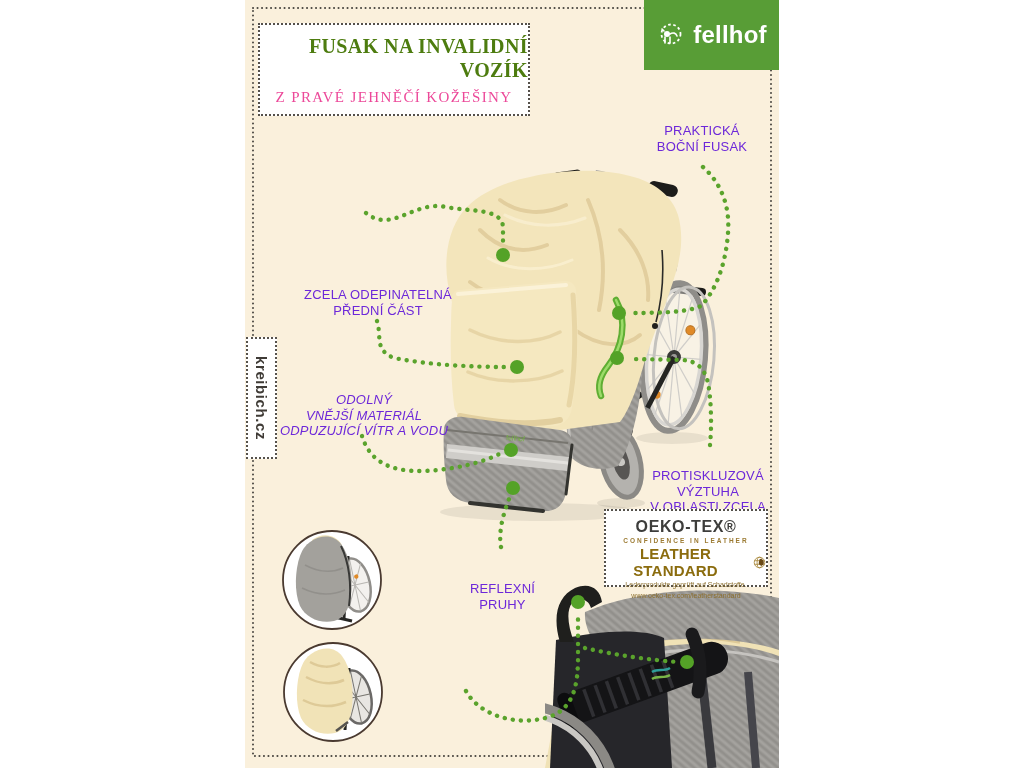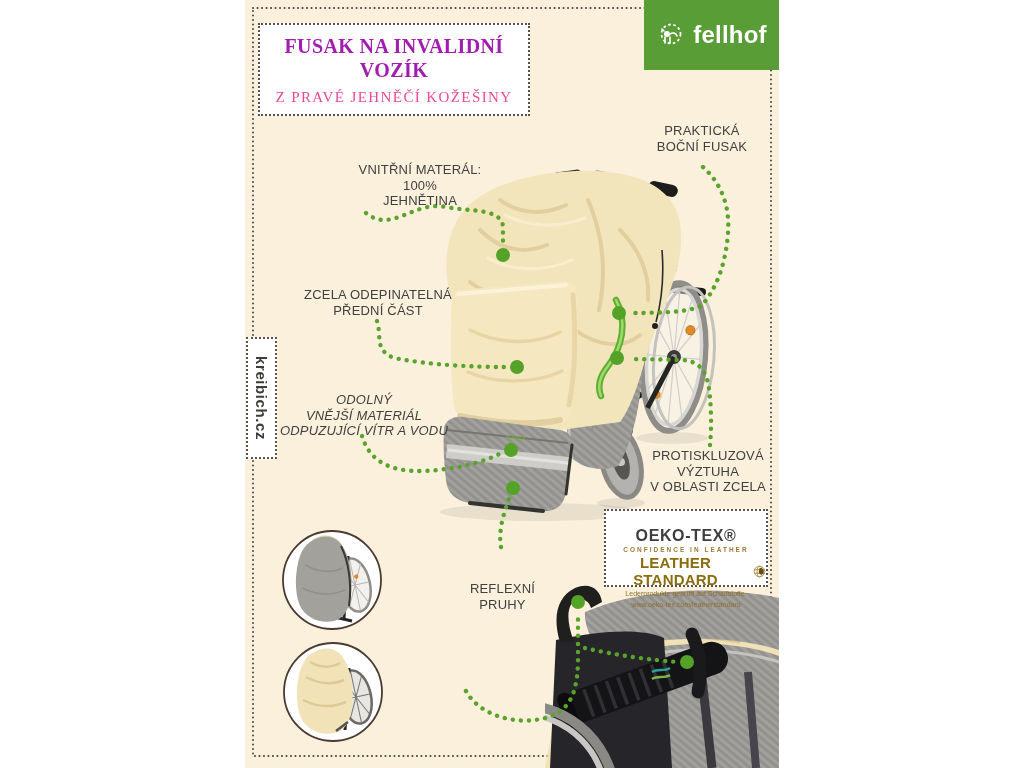--- a/index.html
+++ b/index.html
@@ -5,45 +5,45 @@
   html,body{margin:0;padding:0;background:#ffffff;}
   .page{position:relative;width:1024px;height:768px;background:#ffffff;overflow:hidden;
         font-family:"Liberation Sans",sans-serif;}
   .poster{position:absolute;left:245px;top:0;width:534px;height:768px;background:#faf0dc;}
   svg.art{position:absolute;left:0;top:0;z-index:1;}
   .ov{position:absolute;z-index:2;}
 
   .title-box{left:258px;top:23px;width:272px;height:93px;background:#ffffff;
              border:2px dotted #55504a;box-sizing:border-box;display:flex;flex-direction:column;
              align-items:center;justify-content:center;text-align:center;}
-  .title{font-family:"Liberation Serif",serif;font-weight:bold;font-size:20px;color:#a21caf;
-         letter-spacing:.4px;line-height:24px;}
+  .title{font-family:"Liberation Serif",serif;font-weight:bold;font-size:20px;color:#4d7c0f;
+         letter-spacing:.4px;line-height:24px;text-align:right;}
   .subtitle{font-family:"Liberation Serif",serif;font-size:15px;color:#ec4899;
             letter-spacing:1.4px;margin-top:7px;}
 
   .badge{left:644px;top:0;width:135px;height:70px;background:#589d36;display:flex;
          align-items:center;justify-content:center;gap:7px;}
   .badge-text{color:#ffffff;font-weight:bold;font-size:24px;letter-spacing:.2px;}
 
   .kreibich{left:246px;top:337px;width:31px;height:122px;background:#ffffff;
             border:2px dotted #56524c;box-sizing:border-box;display:flex;align-items:center;
             justify-content:center;writing-mode:vertical-rl;font-weight:bold;font-size:15px;
             color:#3f3b36;letter-spacing:.6px;}
 
-  .lbl{color:#404040;font-size:13px;line-height:15.5px;text-align:center;letter-spacing:.2px;}
+  .lbl{color:#6d28d9;font-size:13px;line-height:15.5px;text-align:center;letter-spacing:.2px;}
   .lbl-pocket{left:636px;top:123px;width:132px;}
   .lbl-inner{left:345px;top:162px;width:150px;}
   .lbl-front{left:303px;top:287px;width:150px;}
   .lbl-outer{left:278px;top:392px;width:172px;font-style:italic;}
-  .lbl-antislip{left:638px;top:448px;width:140px;}
+  .lbl-antislip{left:638px;top:468px;width:140px;}
   .lbl-reflect{left:455px;top:549px;width:95px;margin-top:32px;}
   .lbl-elastic{left:393px;top:626px;width:152px;}
 
   .oeko{left:604px;top:509px;width:164px;height:78px;background:#ffffff;
-        border:2px dotted #55514b;box-sizing:border-box;text-align:center;padding-top:16px;}
+        border:2px dotted #55514b;box-sizing:border-box;text-align:center;padding-top:7px;}
   .oeko-brand{font-size:16px;font-weight:bold;color:#3d3d3b;letter-spacing:.6px;}
   .oeko-tag{font-size:6.5px;font-weight:bold;color:#9c7b33;letter-spacing:2px;margin-top:1px;}
   .oeko-std{display:flex;align-items:center;justify-content:space-between;gap:8px;margin-top:1px;}
   .oeko-std span{font-size:15px;font-weight:bold;color:#8b6c0e;letter-spacing:.2px;}
   .oeko-note{font-size:7px;color:#8c6f2e;margin-top:2px;line-height:8.5px;}
 </style>
 </head>
 <body>
 
 <div class="page">
@@ -305,25 +305,20 @@
     </svg>
     <span class="badge-text">fellhof</span>
   </div>
 
   <div class="ov kreibich">kreibich.cz</div>
 
   <div class="ov lbl lbl-pocket">
     <div>PRAKTICKÁ</div>
     <div>BOČNÍ FUSAK</div>
   </div>
-  <div class="ov lbl lbl-inner">
-    <div>VNITŘNÍ MATERÁL:</div>
-    <div>100%</div>
-    <div>JEHNĚTINA</div>
-  </div>
   <div class="ov lbl lbl-front">
     <div>ZCELA ODEPINATELNÁ</div>
     <div>PŘEDNÍ ČÁST</div>
   </div>
   <div class="ov lbl lbl-outer">
     <div>ODOLNÝ</div>
     <div>VNĚJŠÍ MATERIÁL</div>
     <div>ODPUZUJÍCÍ VÍTR A VODU</div>
   </div>
   <div class="ov lbl lbl-antislip">

